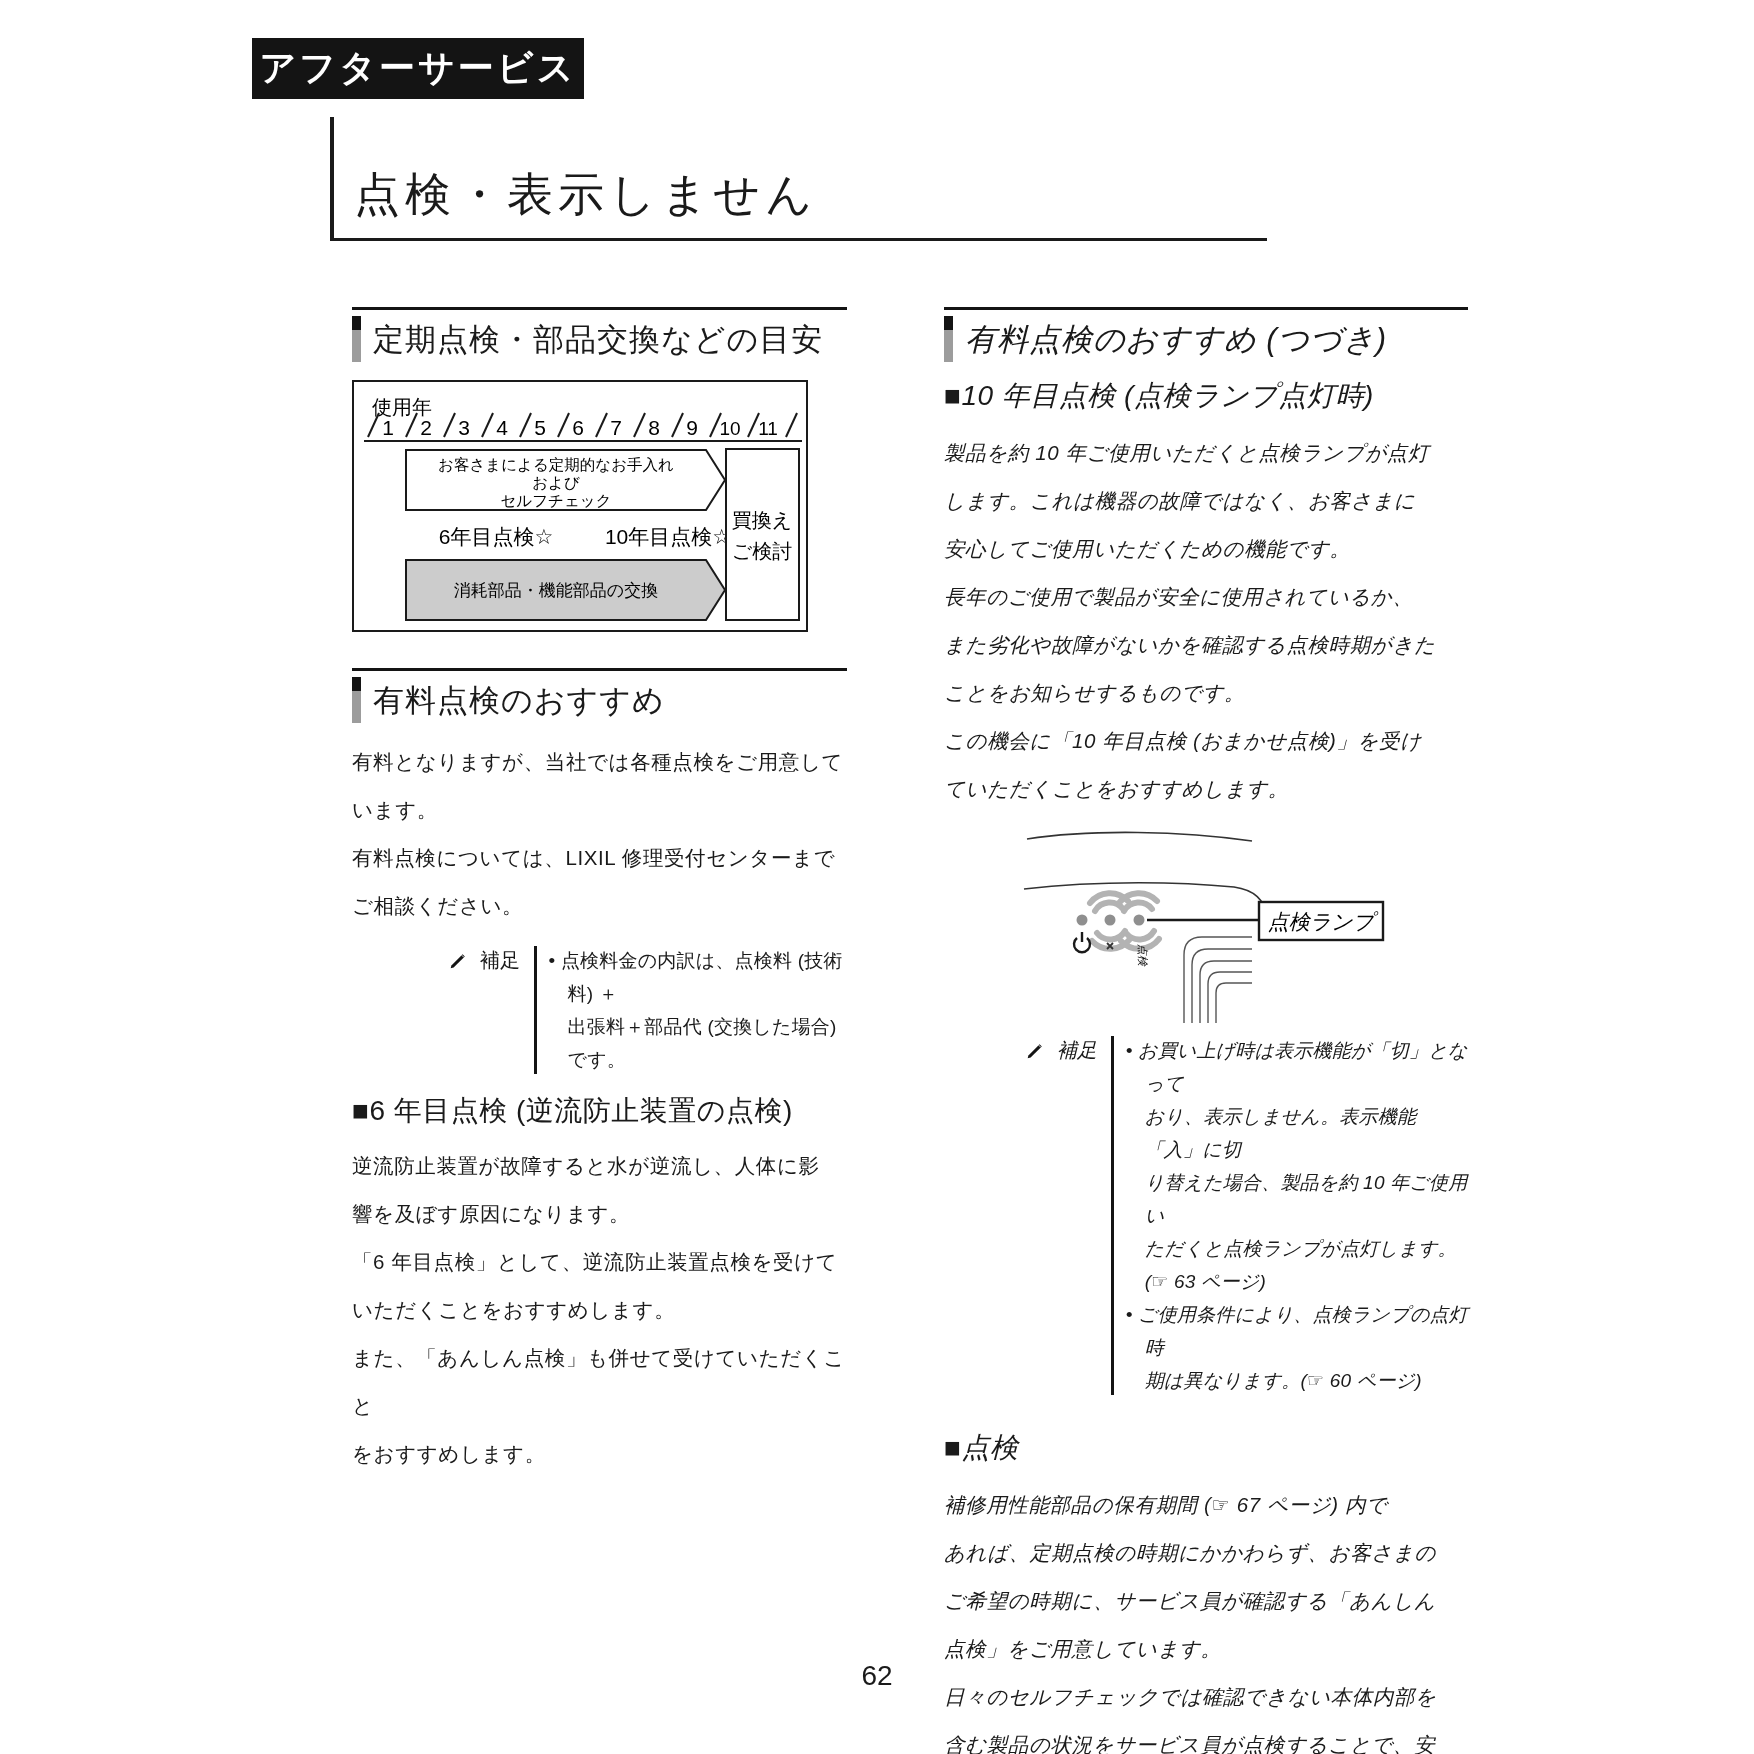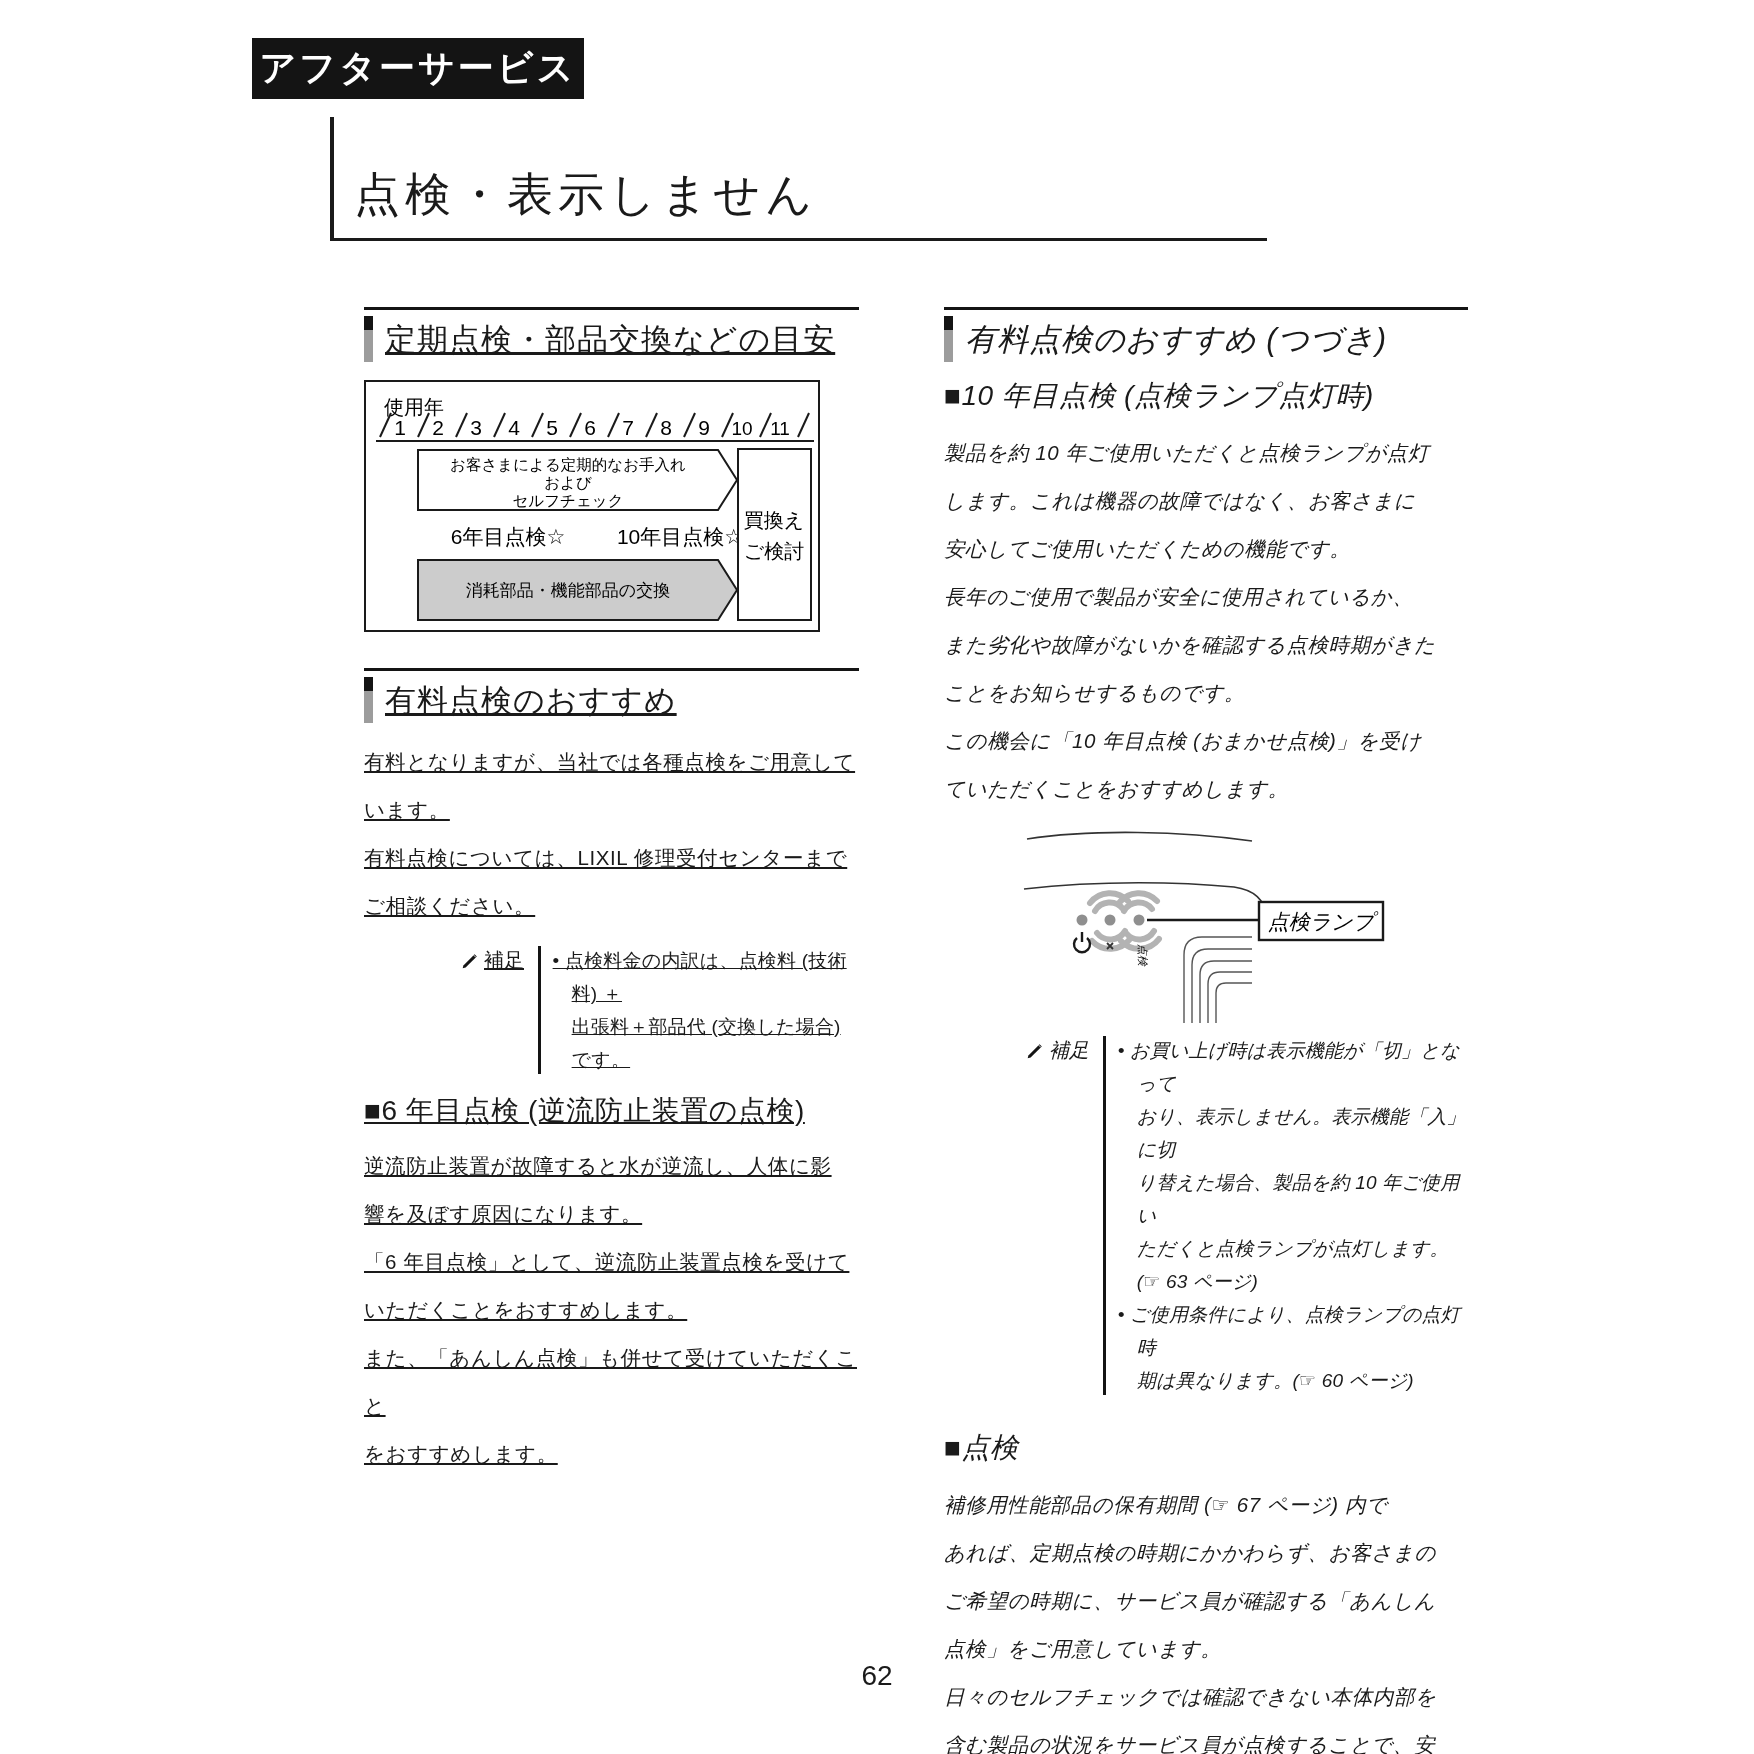--- a/index.html
+++ b/index.html
@@ -16,21 +16,21 @@
   }
   
   .title-wrap{
     position:absolute;left:330px;top:117px;width:933px;height:121px;
     border-left:4px solid #1a1a1a;border-bottom:3px solid #1a1a1a;
     display:flex;align-items:flex-end;
   }
   .title-wrap h1{margin:0 0 12px 20px;font-size:46px;font-weight:500;letter-spacing:5px;}
 
   .col{position:absolute;top:300px;}
-  .col-left{left:364px;width:495px;text-decoration:underline;}
+  .col-left{left:352px;width:495px;}
   .col-right{left:944px;width:524px;font-style:italic;}
 
   
   .sec-h{
     position:relative;border-top:3px solid #141414;
     padding:9px 0 6px 21px;font-size:31px;font-weight:500;letter-spacing:1px;
   }
   .sec-h::before{
     content:"";position:absolute;left:0;top:6px;bottom:5px;width:9px;
     background:linear-gradient(180deg,#141414 0 14px,#9c9c9c 14px 100%);
@@ -41,21 +41,21 @@
   p.body{
     margin:0;font-size:20.5px;line-height:48px;white-space:pre-line;
     letter-spacing:0.6px;
   }
 
   
   .diagram-box{margin-top:13px;width:452px;height:248px;border:2px solid #1a1a1a;}
 
   
   .note{display:flex;align-items:stretch;margin-top:14px;}
-  .note-tag{display:flex;align-items:flex-start;gap:3px;font-size:20px;padding-top:3px;white-space:nowrap;}
+  .note-tag{display:flex;align-items:flex-start;gap:11px;font-size:20px;padding-top:3px;white-space:nowrap;}
   .note-rule{width:3px;background:#141414;margin:2px 12px 2px 14px;}
   .note-body{font-size:19px;line-height:33px;}
   .bullet{white-space:pre-line;padding-left:1em;text-indent:-1em;letter-spacing:0.2px;}
 
   .pencil{width:22px;height:22px;margin-top:3px;}
 
   .illus{display:block;margin:10px 0 0 58px;}
 
   .page-num{position:absolute;left:0;right:0;top:1660px;text-align:center;font-size:28px;}
 </style>

